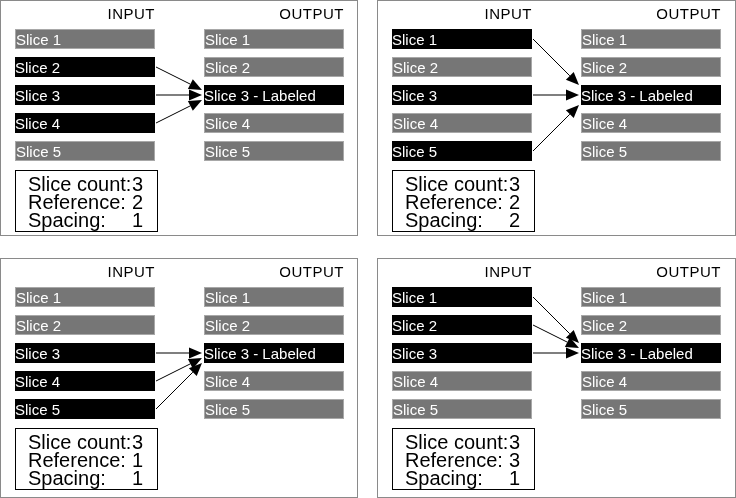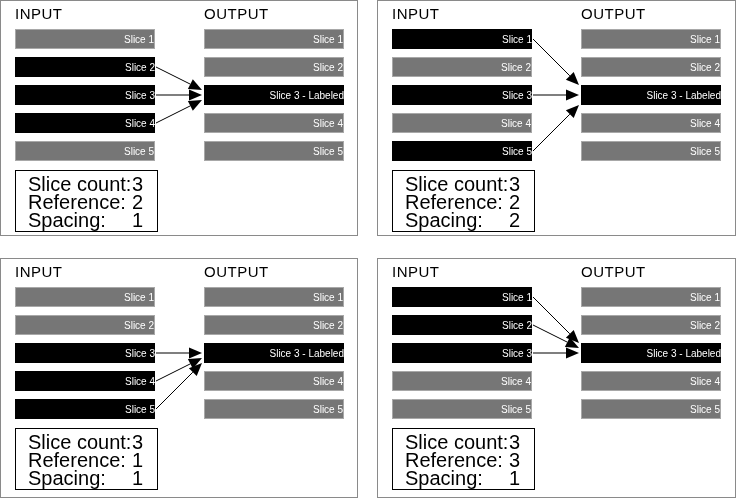--- a/index.html
+++ b/index.html
@@ -17,31 +17,31 @@
     width: 736px; height: 498px;
   }
   .panel {
     position: relative;
     box-sizing: border-box;
     border: 1px solid var(--panel-border, #8a8a8a);
     background: #ffffff;
   }
   .col-header {
     position: absolute; top: 4px; width: 140px;
-    text-align: left; font-size: 15px; letter-spacing: 0.5px;
+    text-align: right; font-size: 15px; letter-spacing: 0.5px;
     color: var(--header-text, #000);
     white-space: nowrap;
   }
   .input-header  { left: 14px; }
   .output-header { left: 203px; }
   .slice {
     position: absolute; width: 140px; height: 20px;
     box-sizing: border-box;
-    display: flex; align-items: center; justify-content: flex-end;
-    font-size: 10px; color: var(--slice-text, #fff);
+    display: flex; align-items: center; justify-content: flex-start;
+    font-size: 15px; color: var(--slice-text, #fff);
     white-space: nowrap;
   }
   .input-col  .slice { left: 14px; }
   .output-col .slice { left: 203px; }
   .slice.gray  { background: var(--slice-gray-fill, #767676); border: 1px solid var(--slice-gray-border, #a8a8a8); }
   .slice.black { background: var(--slice-black-fill, #000); }
   svg.arrows {
     position: absolute; left: 0; top: 0; width: 100%; height: 100%;
     pointer-events: none;
   }

